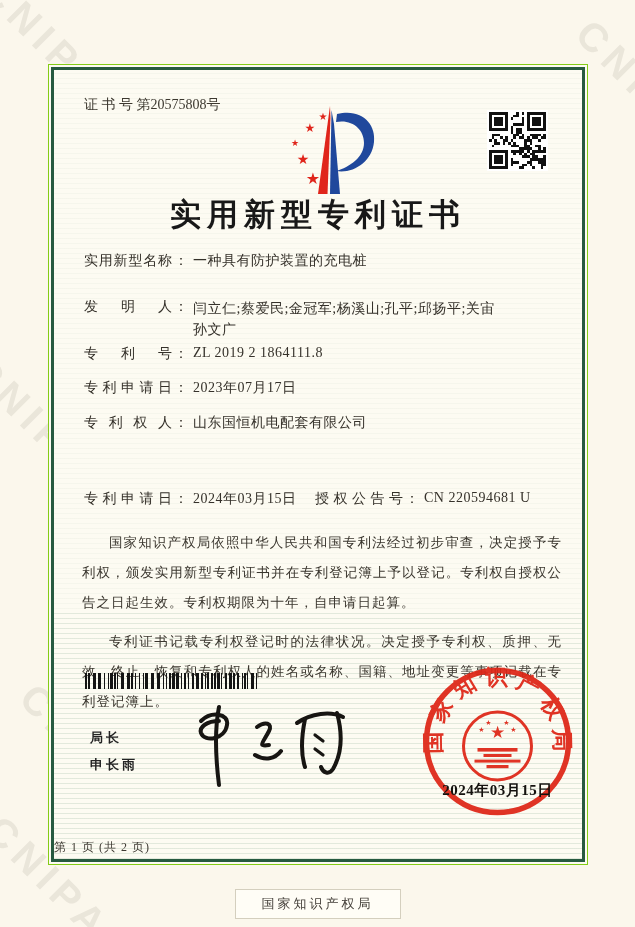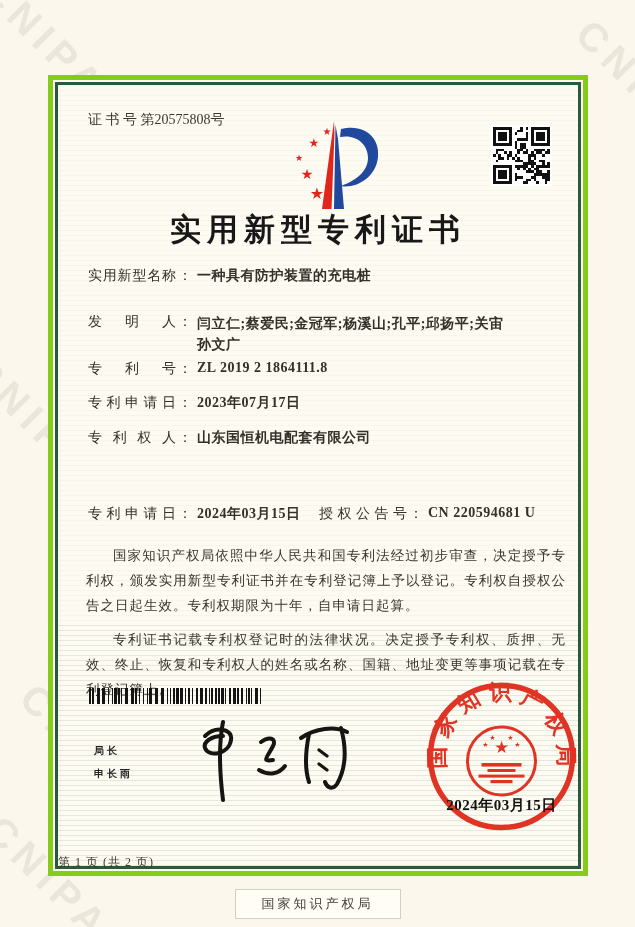--- a/index.html
+++ b/index.html
@@ -11,22 +11,22 @@
   }
   
   .wm{
     position:absolute;font-family:"Liberation Sans","DejaVu Sans",sans-serif;
     font-weight:bold;font-size:40px;letter-spacing:7px;
     color:rgba(125,118,100,0.13);transform:rotate(45deg);
     white-space:nowrap;pointer-events:none;z-index:0;
   }
   
   .cert{
-    position:absolute;left:48px;top:75px;width:540px;height:801px;
-    border:5px solid #84cc16;padding:2px;box-sizing:border-box;
+    position:absolute;left:48px;top:64px;width:540px;height:801px;
+    border:1px solid #84cc16;padding:2px;box-sizing:border-box;
     background:#fdfbf2;z-index:1;
   }
   .cert-inner{
     border:3px solid #275a40;width:100%;height:100%;box-sizing:border-box;
     position:relative;
     background:
       repeating-linear-gradient(0deg, rgba(106,150,120,0.05) 0 1px, rgba(0,0,0,0) 1px 5px);
   }
   .waves{
     position:absolute;left:0;right:0;top:540px;bottom:0;
@@ -42,41 +42,41 @@
   .qr svg{display:block;width:100%;height:100%;}
 
   .title{
     position:absolute;left:0;right:0;top:124px;text-align:center;
     font-size:31px;font-weight:bold;letter-spacing:6px;color:#181818;
   }
 
   .row{position:absolute;left:30px;font-size:14px;color:#35312a;white-space:nowrap;}
   .flabel{display:inline-block;width:88px;text-align:justify;text-align-last:justify;vertical-align:top;}
   .colon{margin:0 5px 0 2px;vertical-align:top;}
-  .fvalue{letter-spacing:0.5px;vertical-align:top;font-weight:bold;}
+  .fvalue{letter-spacing:0.5px;vertical-align:top;}
   .val-multiline{display:inline-block;white-space:normal;width:405px;line-height:21px;}
   .pair2{position:absolute;left:231px;top:0;}
 
   .paras{
     position:absolute;left:28px;top:458px;width:480px;
-    font-size:13.5px;line-height:25px;letter-spacing:1px;color:#3a362e;text-align:justify;
+    font-size:13.5px;line-height:30px;letter-spacing:1px;color:#3a362e;text-align:justify;
   }
   .paras p{margin:0 0 9px 0;text-indent:2em;}
 
   .barcode{
     position:absolute;left:31px;top:603px;width:172px;height:16px;
     font-size:0;white-space:nowrap;overflow:hidden;
   }
   .barcode i{display:inline-block;height:100%;background:#141414;}
   .barcode b{display:inline-block;height:100%;}
 
   .signoff{
     position:absolute;left:36px;top:659px;
     font-family:Liberation Sans, sans-serif;
-    font-size:10px;font-weight:600;letter-spacing:3px;color:#242424;
+    font-size:13px;font-weight:600;letter-spacing:3px;color:#242424;
   }
   .signoff div{margin-bottom:9px;}
   .signature{position:absolute;left:131px;top:631px;width:170px;height:90px;}
 
   .seal{position:absolute;left:366px;top:594px;width:155px;height:155px;}
   .seal svg{position:absolute;inset:0;opacity:0.93;}
   .seal-date{
     position:absolute;left:0;right:0;top:117px;text-align:center;
     font-size:15px;font-weight:bold;color:#14110e;letter-spacing:0.5px;
   }

